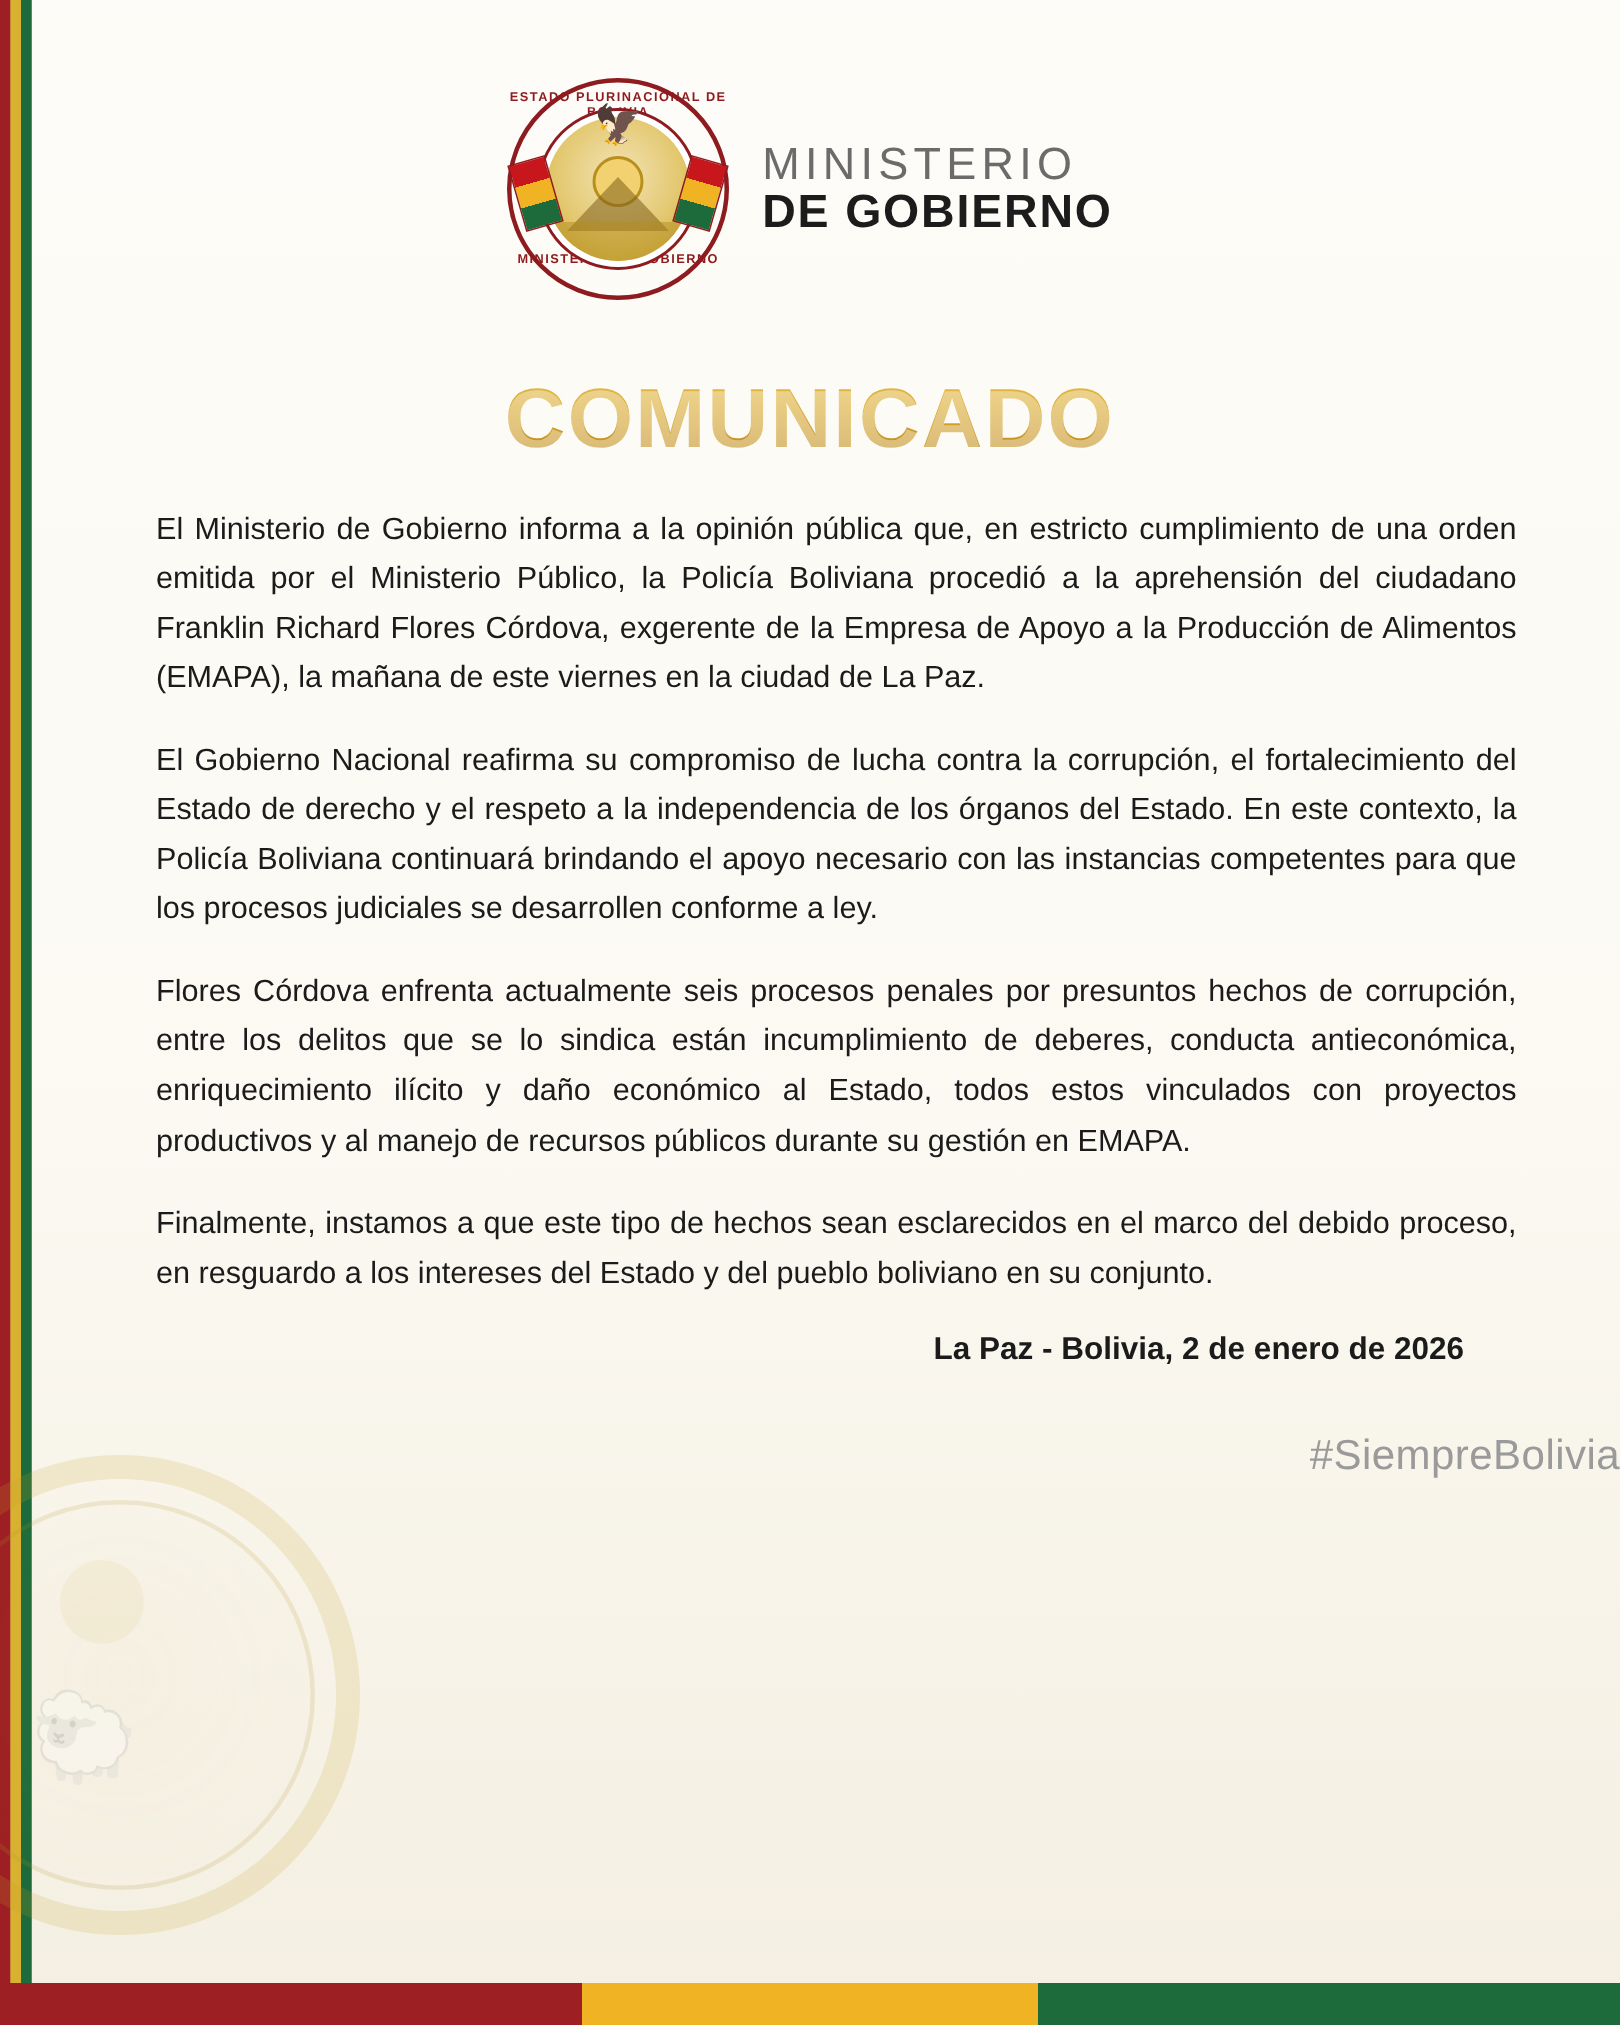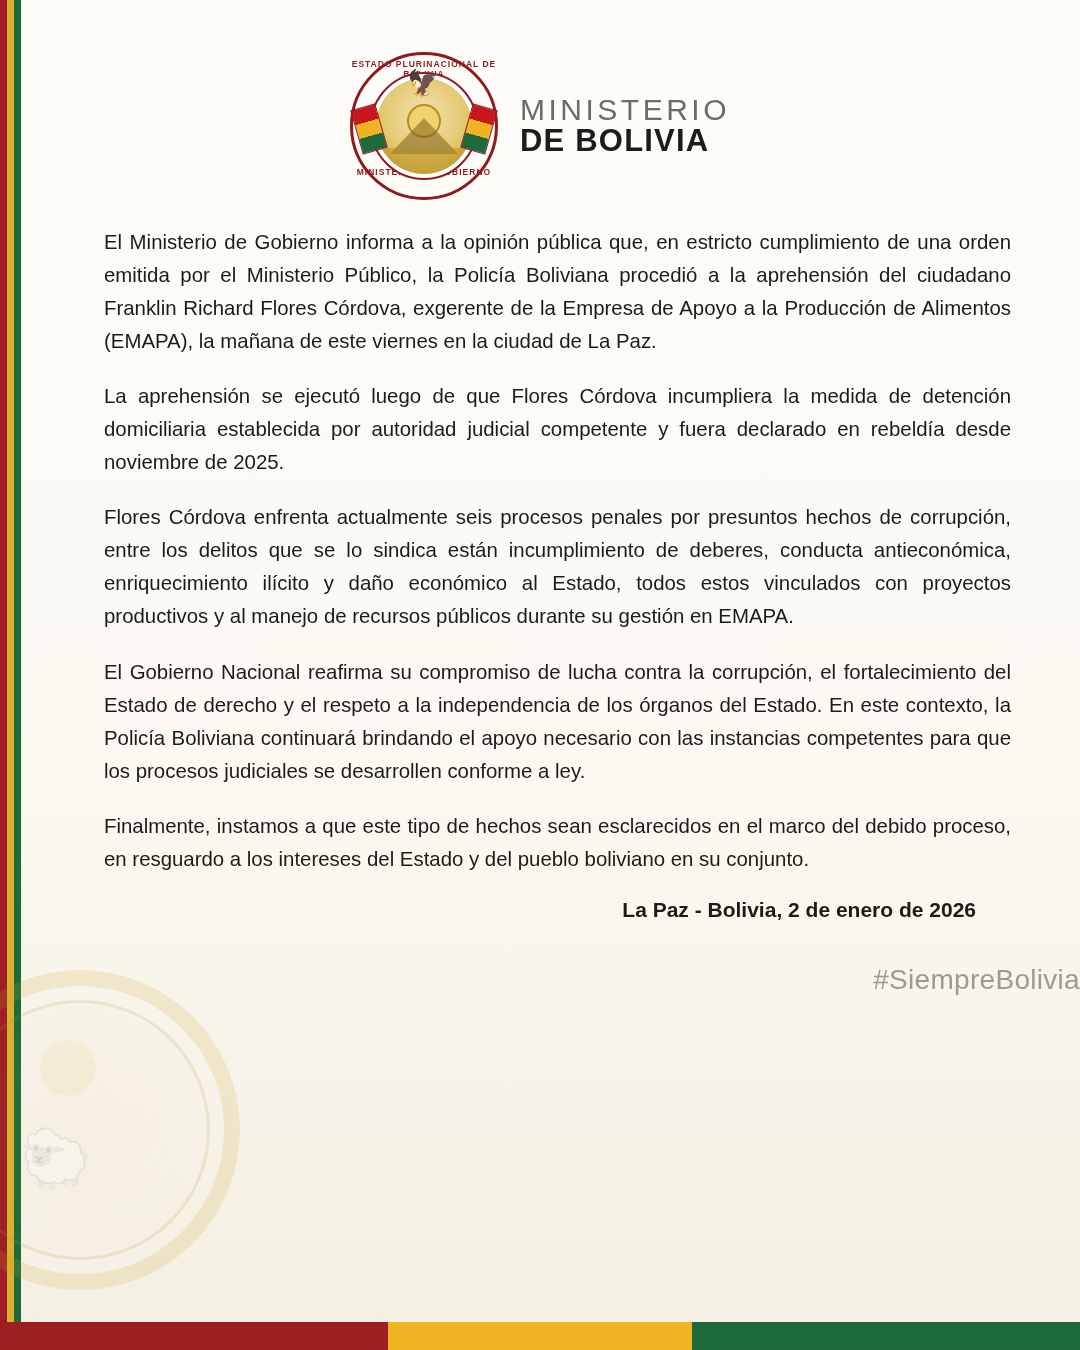--- a/index.html
+++ b/index.html
@@ -282,30 +282,32 @@
         <div class="mount"></div>
         <div class="base"></div>
       </div>
       <div class="flag left"></div>
       <div class="flag right"></div>
       <div class="condor">🦅</div>
     </div>
 
     <div class="wordmark">
       <div class="line1">MINISTERIO</div>
-      <div class="line2">DE BOLIVIA</div>
+      <div class="line2">DE GOBIERNO</div>
     </div>
   </div>
 
+  <div class="title-wrap">
+    <div class="title">COMUNICADO</div>
+  </div>
 
   <div class="body-text">
     <p>El Ministerio de Gobierno informa a la opinión pública que, en estricto cumplimiento de una orden emitida por el Ministerio Público, la Policía Boliviana procedió a la aprehensión del ciudadano Franklin Richard Flores Córdova, exgerente de la Empresa de Apoyo a la Producción de Alimentos (EMAPA), la mañana de este viernes en la ciudad de La Paz.</p>
-    <p>La aprehensión se ejecutó luego de que Flores Córdova incumpliera la medida de detención domiciliaria establecida por autoridad judicial competente y fuera declarado en rebeldía desde noviembre de 2025.</p>
+    <p>El Gobierno Nacional reafirma su compromiso de lucha contra la corrupción, el fortalecimiento del Estado de derecho y el respeto a la independencia de los órganos del Estado. En este contexto, la Policía Boliviana continuará brindando el apoyo necesario con las instancias competentes para que los procesos judiciales se desarrollen conforme a ley.</p>
     <p>Flores Córdova enfrenta actualmente seis procesos penales por presuntos hechos de corrupción, entre los delitos que se lo sindica están incumplimiento de deberes, conducta antieconómica, enriquecimiento ilícito y daño económico al Estado, todos estos vinculados con proyectos productivos y al manejo de recursos públicos durante su gestión en EMAPA.</p>
-    <p>El Gobierno Nacional reafirma su compromiso de lucha contra la corrupción, el fortalecimiento del Estado de derecho y el respeto a la independencia de los órganos del Estado. En este contexto, la Policía Boliviana continuará brindando el apoyo necesario con las instancias competentes para que los procesos judiciales se desarrollen conforme a ley.</p>
     <p>Finalmente, instamos a que este tipo de hechos sean esclarecidos en el marco del debido proceso, en resguardo a los intereses del Estado y del pueblo boliviano en su conjunto.</p>
   </div>
 
   <div class="signature">La Paz - Bolivia, 2 de enero de 2026</div>
 
   <div class="hashtag">#SiempreBolivia</div>
 
   <div class="bottom-band">
     <div class="seg red"></div>
     <div class="seg gold"></div>

